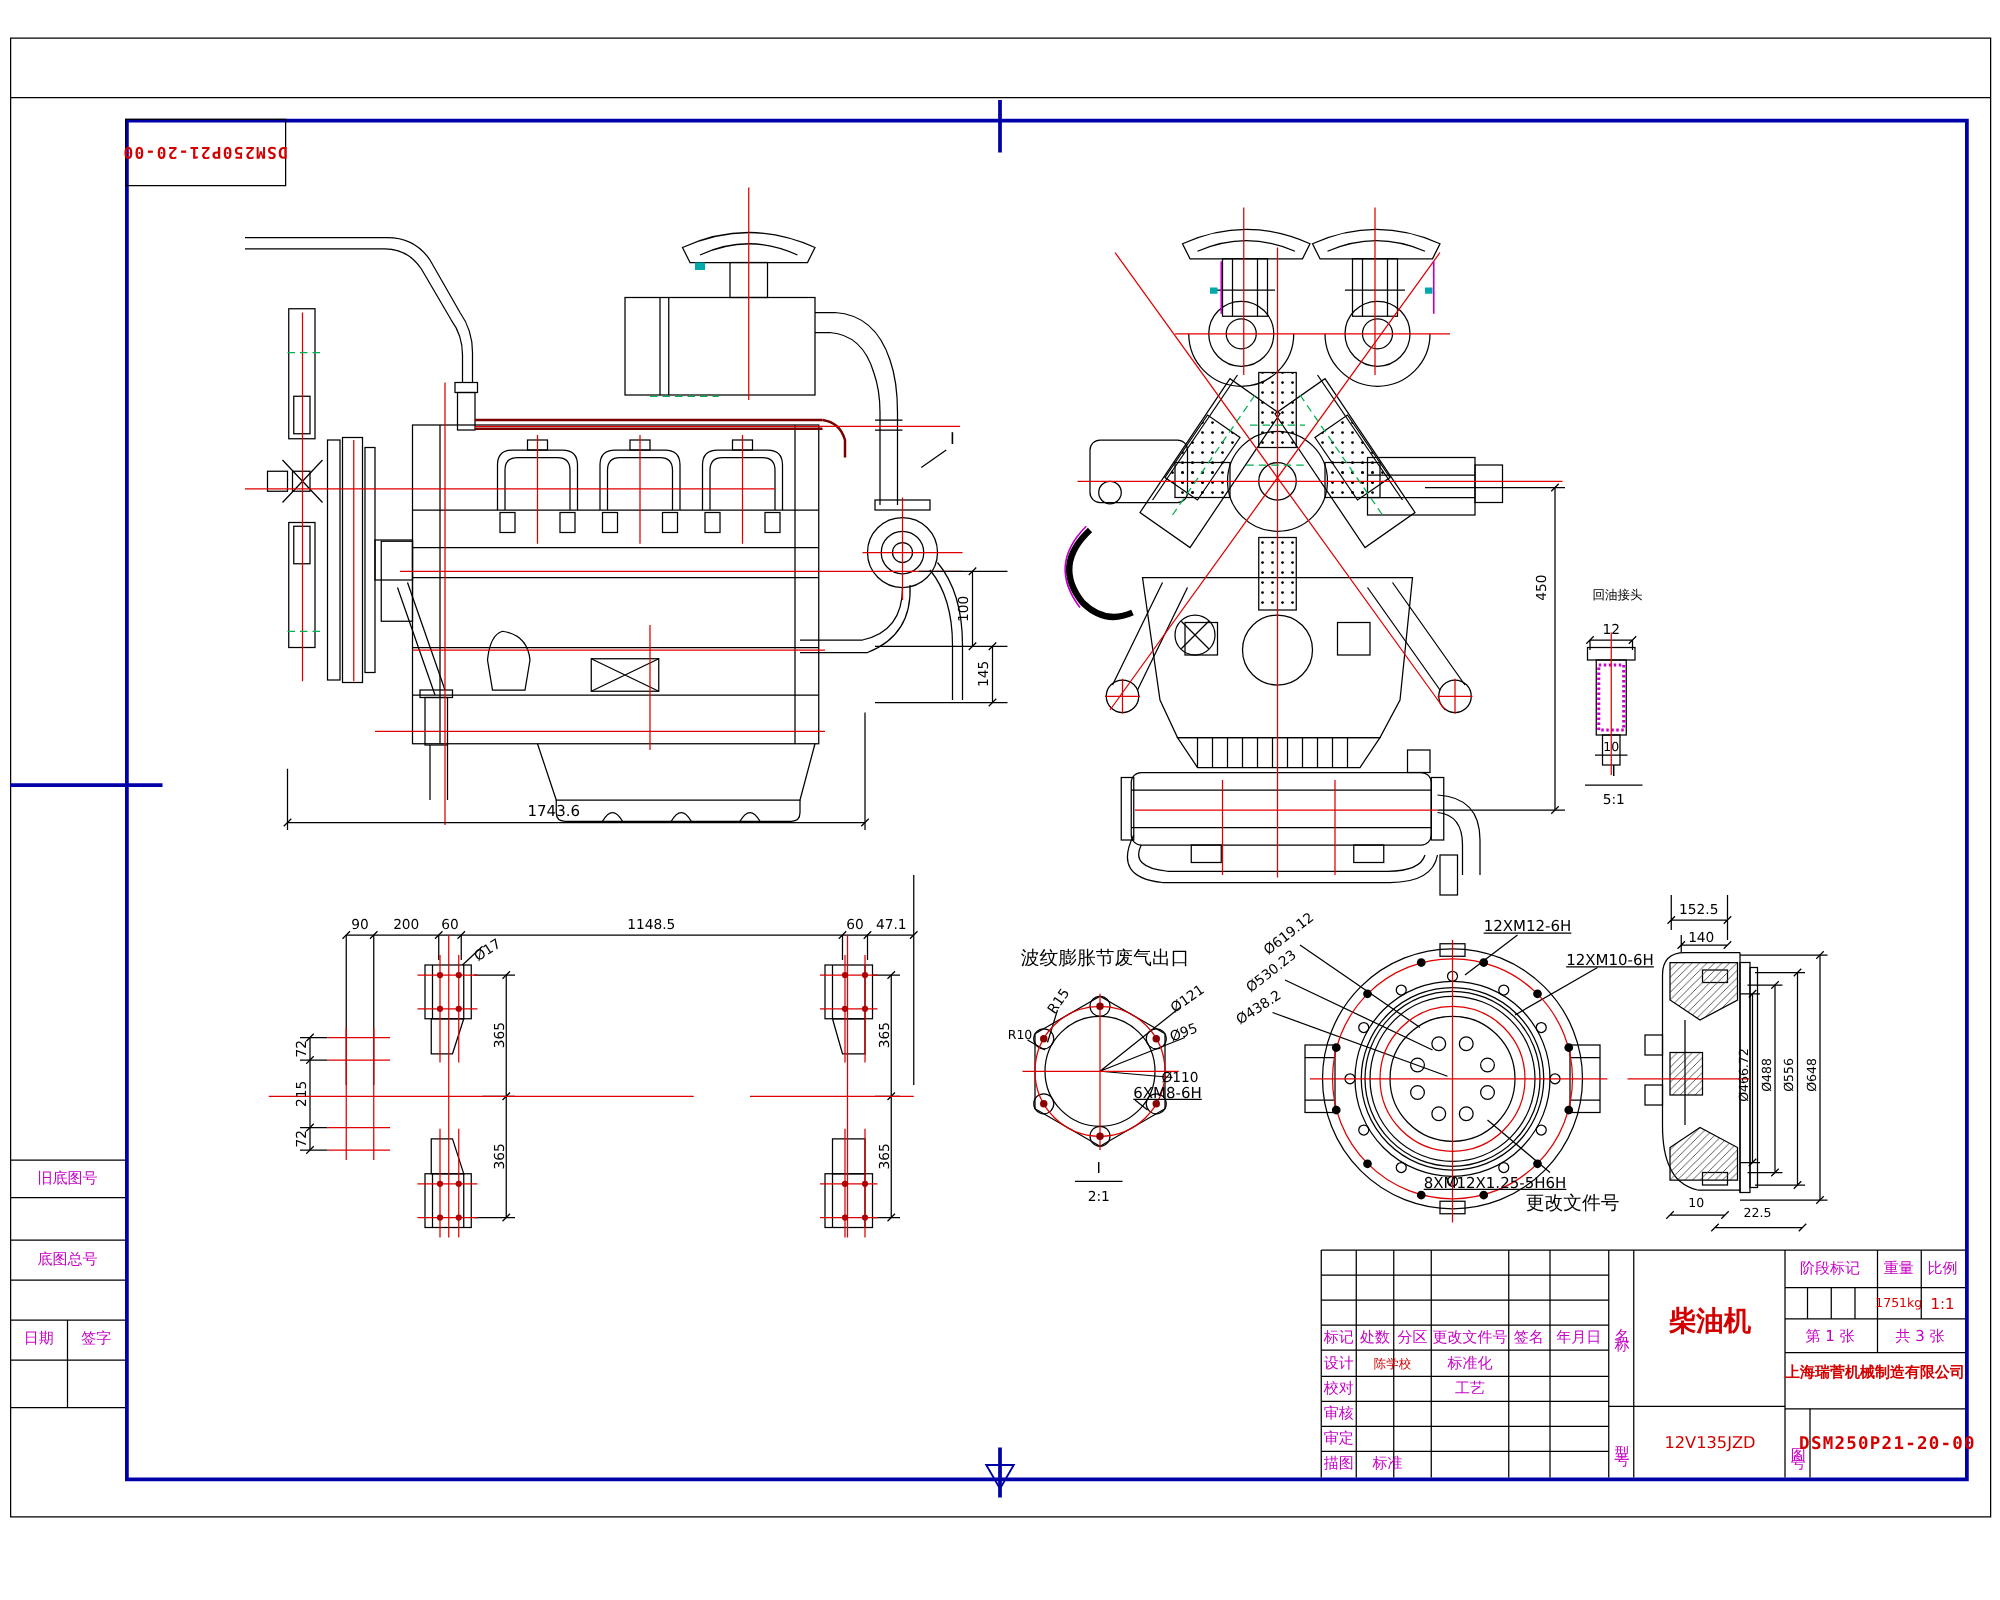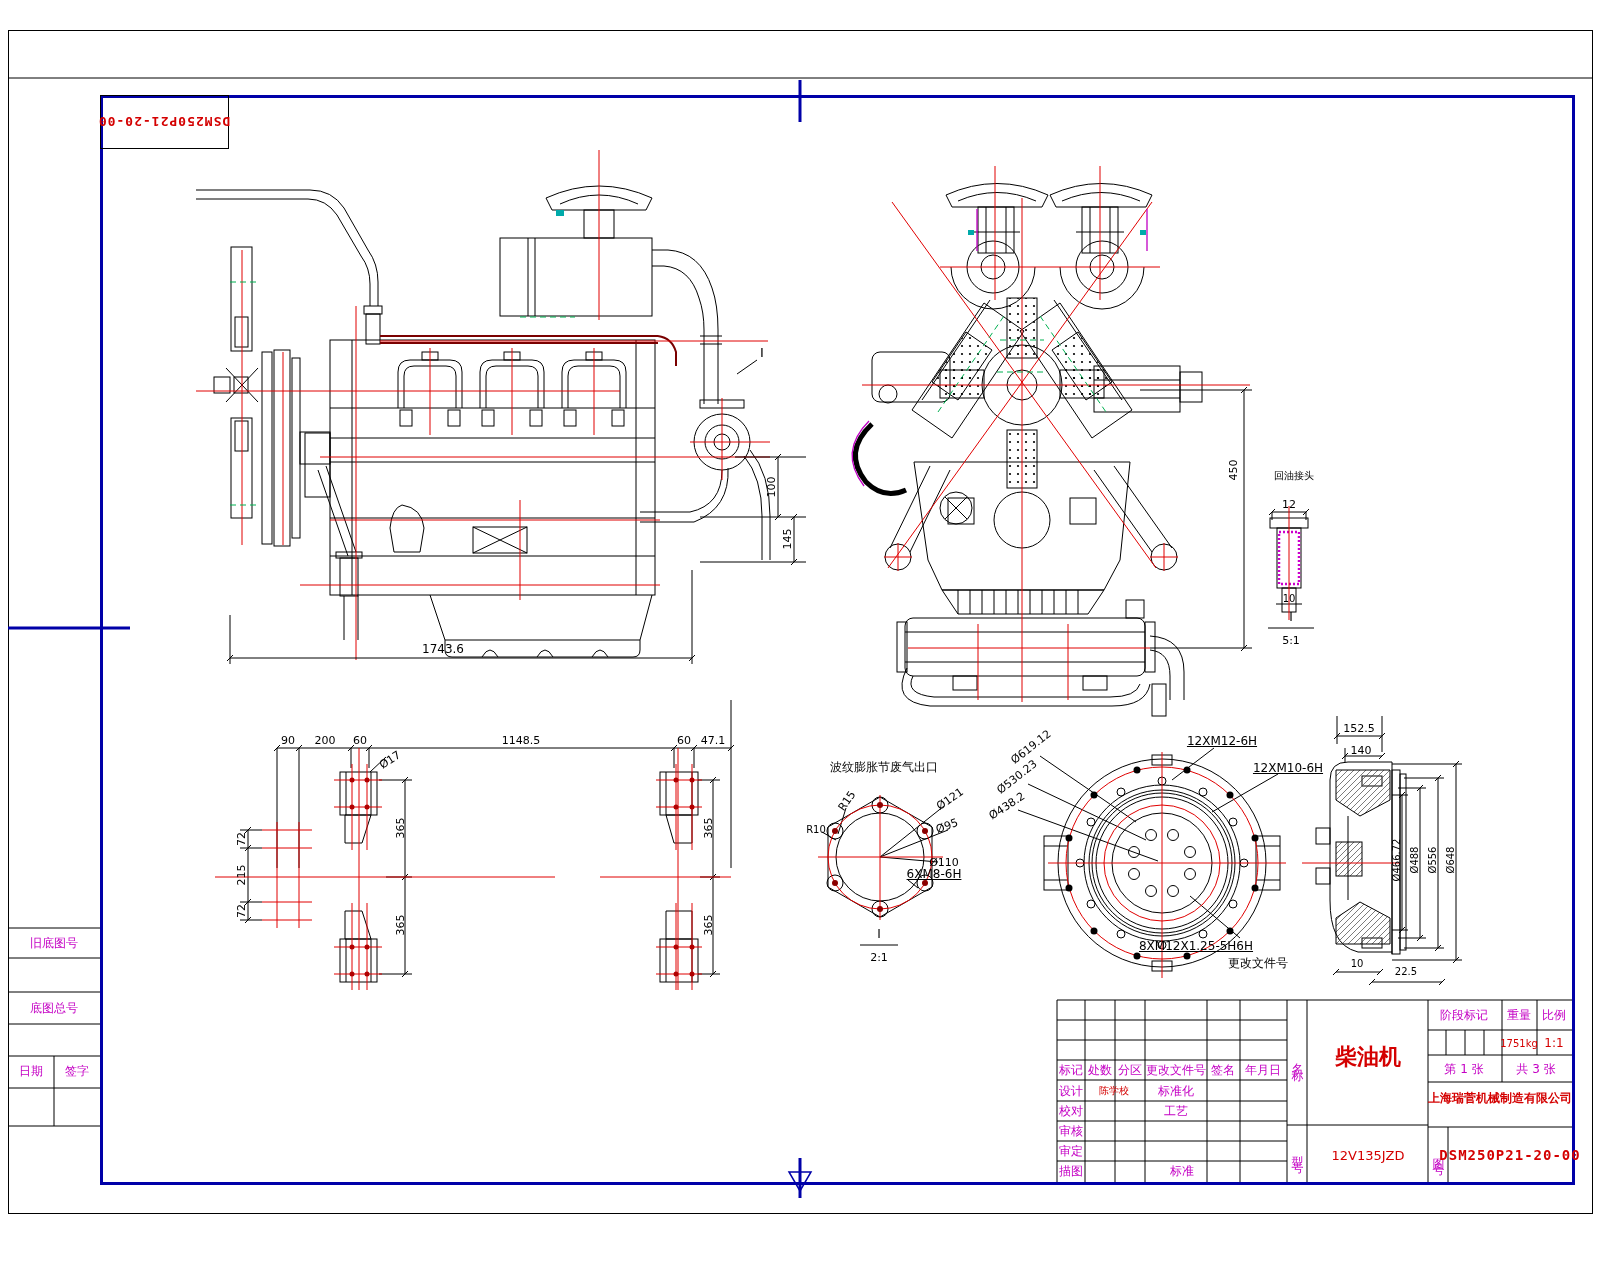--- a/index.html
+++ b/index.html
@@ -11,21 +11,21 @@
   svg{position:absolute;left:0;top:0;}
   .lbl{position:absolute;font:11px "DejaVu Sans",sans-serif;color:#000;white-space:nowrap;
        transform:translate(-50%,-50%);}
   .r90{transform:translate(-50%,-50%) rotate(-90deg);}
   .r180{transform:translate(-50%,-50%) rotate(180deg);}
   .r20{transform:translate(-50%,-50%) rotate(-20deg);}
   .r33{transform:translate(-50%,-50%) rotate(-33deg);}
   .r35{transform:translate(-50%,-50%) rotate(-35deg);}
   .r38{transform:translate(-50%,-50%) rotate(-38deg);}
   .r55{transform:translate(-50%,-50%) rotate(-55deg);}
-  .s9{font-size:12px;}.s10{font-size:10px;}.s12{font-size:12px;}.s13{font-size:13px;}
+  .s9{font-size:15px;}.s10{font-size:10px;}.s12{font-size:12px;}.s13{font-size:13px;}
   .s14{font-size:14px;}.s22{font-size:22px;font-weight:bold;}
   .ul{text-decoration:underline;}
   .mg{color:#C400C4;font-size:12px;}
   .rd{color:#D40000;}
   .bold{font-weight:bold;}
   .vert{writing-mode:vertical-rl;text-orientation:upright;letter-spacing:0.55em;color:#C400C4;font-size:12px;}
   .mono{font-family:"DejaVu Sans Mono",monospace;letter-spacing:1px;font-weight:bold;}
 </style>
 </head>
 <body>
@@ -459,21 +459,21 @@
   <span class="lbl mg" style="left:1263px;top:1070px">年月日</span>
 
   <span class="lbl mg" style="left:1071px;top:1091px">设计</span>
   <span class="lbl rd s10" style="left:1114px;top:1091px">陈学校</span>
   <span class="lbl mg" style="left:1176px;top:1091px">标准化</span>
   <span class="lbl mg" style="left:1071px;top:1111px">校对</span>
   <span class="lbl mg" style="left:1176px;top:1111px">工艺</span>
   <span class="lbl mg" style="left:1071px;top:1131px">审核</span>
   <span class="lbl mg" style="left:1071px;top:1151px">审定</span>
   <span class="lbl mg" style="left:1071px;top:1171px">描图</span>
-  <span class="lbl mg" style="left:1182px;top:1171px">标准</span>
+  <span class="lbl mg" style="left:1110px;top:1171px">标准</span>
 
   <span class="lbl vert" style="left:1297px;top:1060px">名称</span>
   <span class="lbl rd s22" style="left:1368px;top:1057px">柴油机</span>
   <span class="lbl vert" style="left:1297px;top:1153px">型号</span>
   <span class="lbl rd s13" style="left:1368px;top:1155px">12V135JZD</span>
 
   <span class="lbl mg" style="left:1464px;top:1015px">阶段标记</span>
   <span class="lbl mg" style="left:1519px;top:1015px">重量</span>
   <span class="lbl mg" style="left:1554px;top:1015px">比例</span>
   <span class="lbl rd s10" style="left:1519px;top:1043px">1751kg</span>

